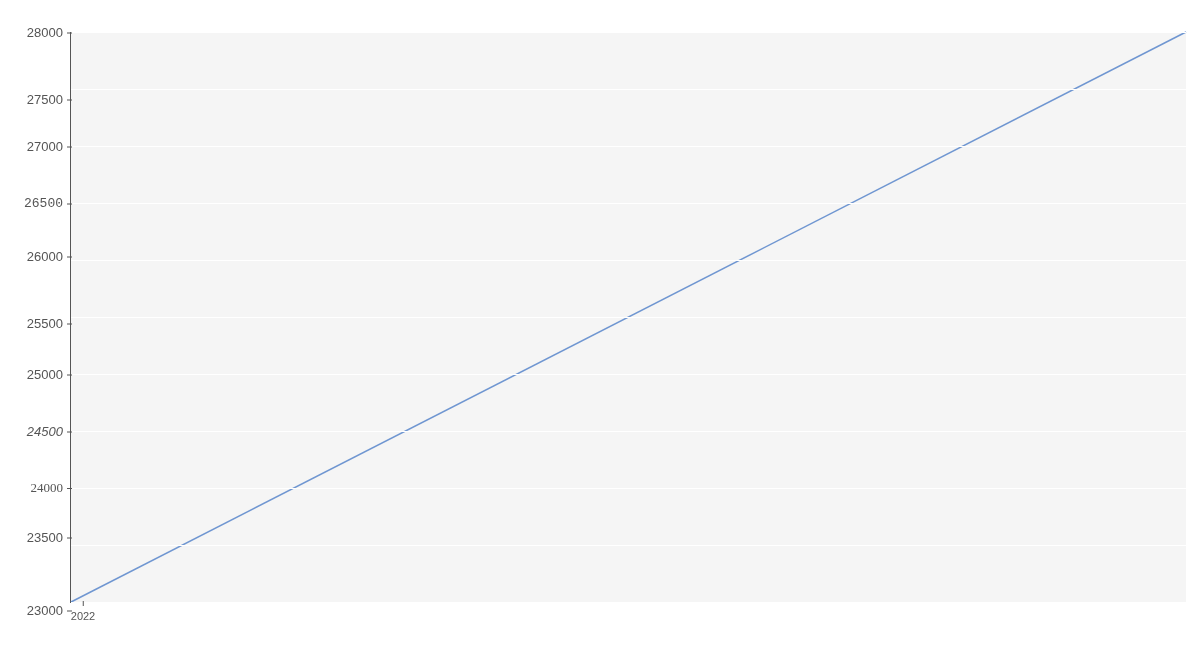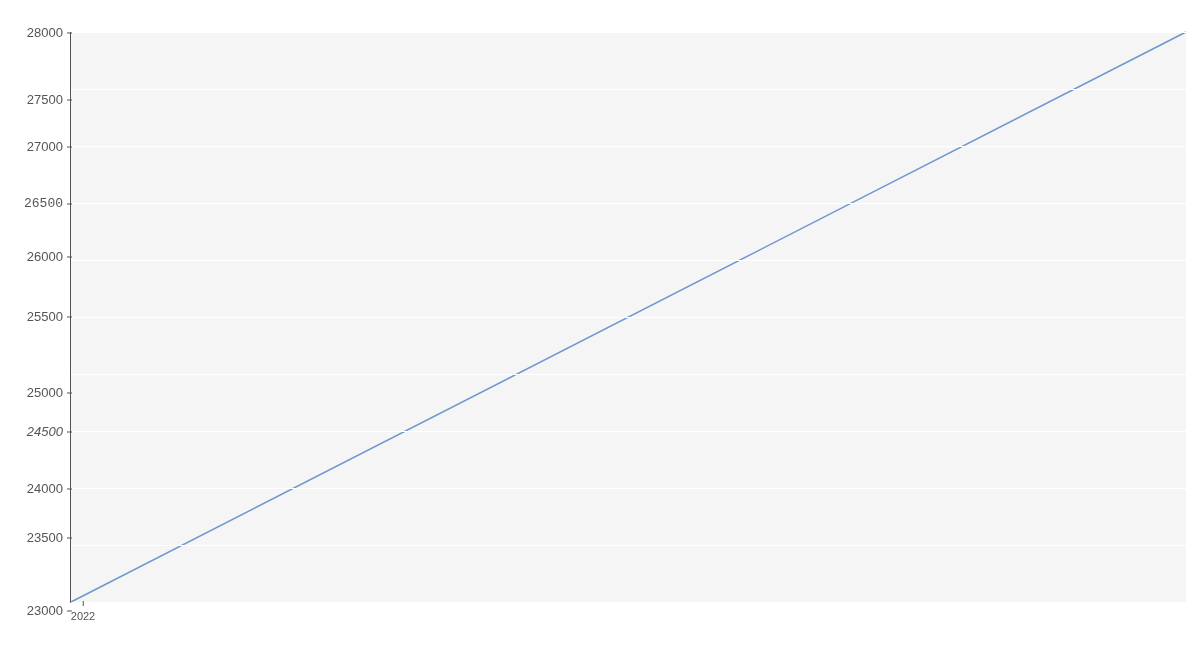--- a/index.html
+++ b/index.html
@@ -94,27 +94,27 @@
 <div class="chart-wrap">
   <div class="plot" id="plot">
     <svg class="line-layer" id="line-layer" preserveAspectRatio="none" viewBox="0 0 1115 570">
         <polyline points="0,570 1115,0" fill="none" stroke="#6f96d1" stroke-width="1.5"></polyline>
       </svg>
   <div class="grid-line" style="top: 570px;"></div>
       <div class="y-tick" style="top: 570px; margin-top: 8px;">23000<span class="tick-mark"></span></div>
       <div class="grid-line" style="top: 513px;"></div>
       <div class="y-tick" style="top: 505px;">23500<span class="tick-mark"></span></div>
       <div class="grid-line" style="top: 456px;"></div>
-      <div class="y-tick" style="top: 456px;">24000<span class="tick-mark"></span></div>
+      <div class="y-tick" style="top: 456px; font-family: Liberation Serif, serif;">24000<span class="tick-mark"></span></div>
       <div class="grid-line" style="top: 399px;"></div>
       <div class="y-tick" style="top: 399px; font-style: italic;">24500<span class="tick-mark"></span></div>
       <div class="grid-line" style="top: 342px;"></div>
-      <div class="y-tick" style="top: 360px;">25000<span class="tick-mark"></span></div>
+      <div class="y-tick" style="top: 342px;">25000<span class="tick-mark"></span></div>
       <div class="grid-line" style="top: 285px;"></div>
-      <div class="y-tick" style="top: 284px;">25500<span class="tick-mark"></span></div>
+      <div class="y-tick" style="top: 291px;">25500<span class="tick-mark"></span></div>
       <div class="grid-line" style="top: 228px;"></div>
       <div class="y-tick" style="top: 224px;">26000<span class="tick-mark"></span></div>
       <div class="grid-line" style="top: 171px;"></div>
       <div class="y-tick" style="top: 171px; font-family: Liberation Mono, monospace;">26500<span class="tick-mark"></span></div>
       <div class="grid-line" style="top: 114px;"></div>
       <div class="y-tick" style="top: 114px; margin-left: 12px;">27000<span class="tick-mark"></span></div>
       <div class="grid-line" style="top: 57px;"></div>
       <div class="y-tick" style="top: 67px;">27500<span class="tick-mark"></span></div>
       <div class="grid-line" style="top: 0px;"></div>
       <div class="y-tick" style="top: 0px;">28000<span class="tick-mark"></span></div>

